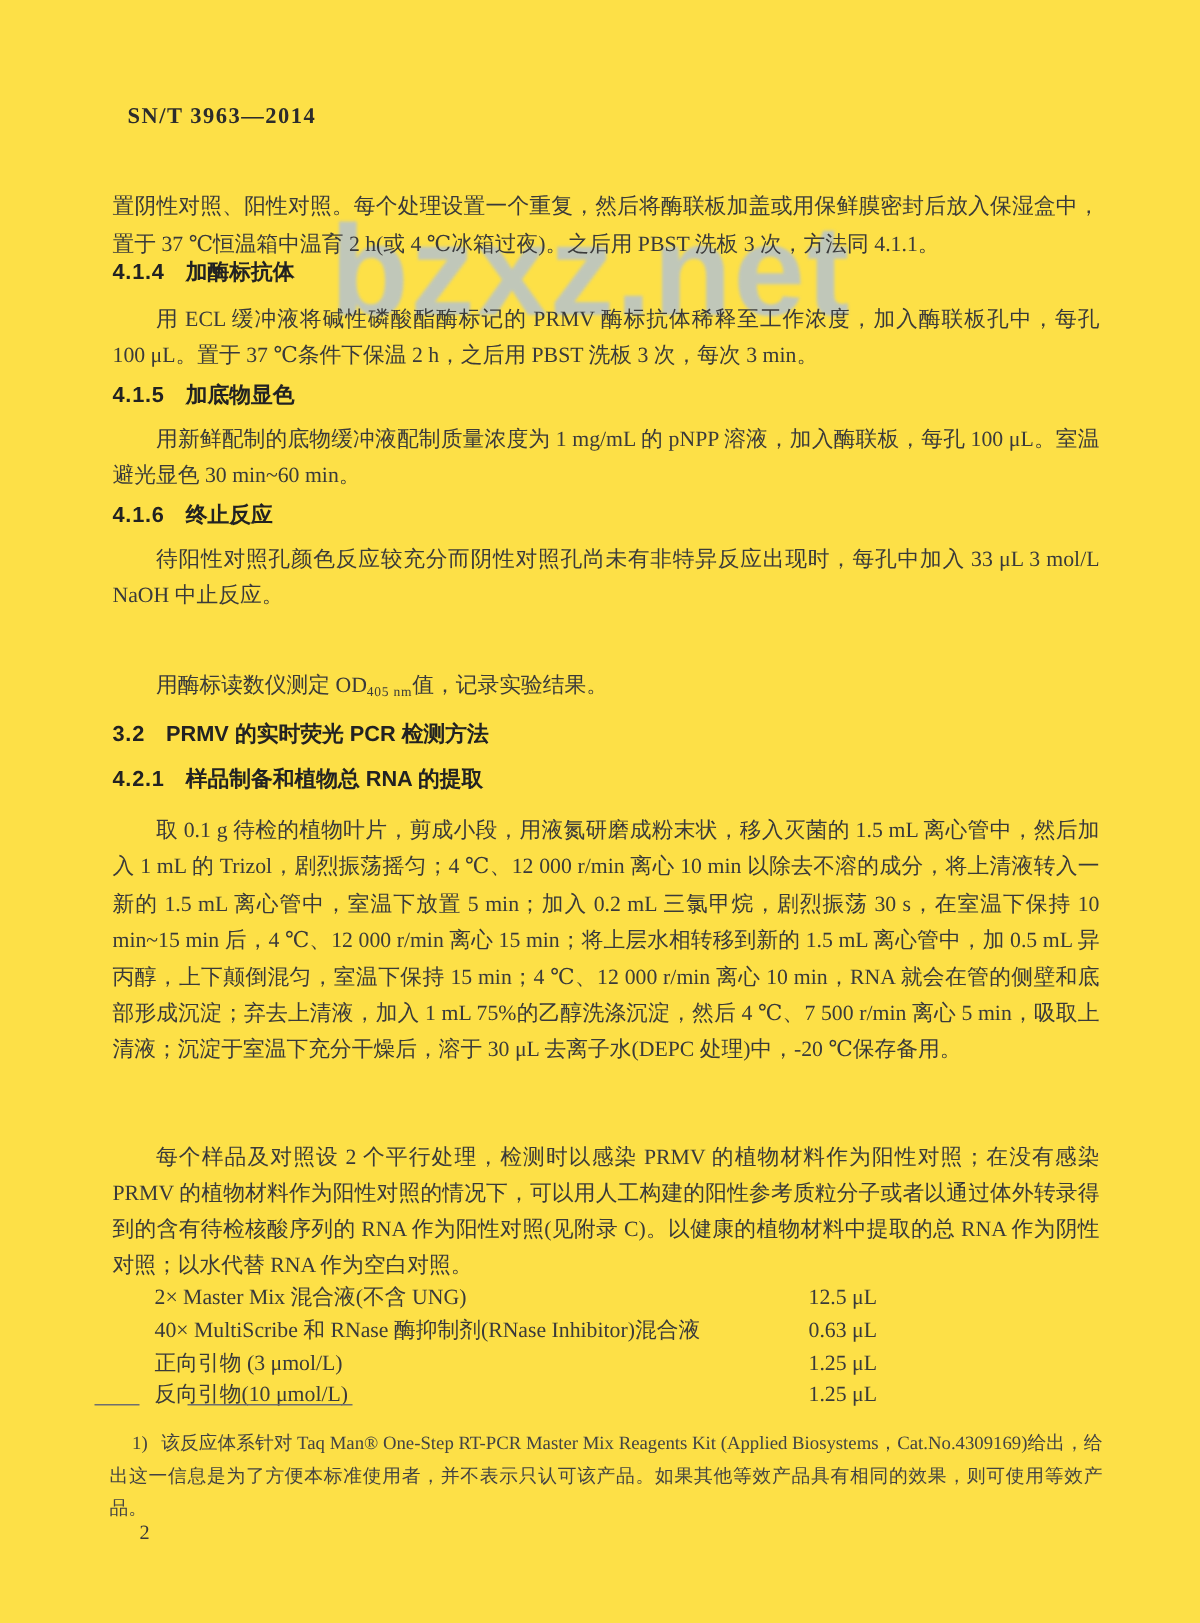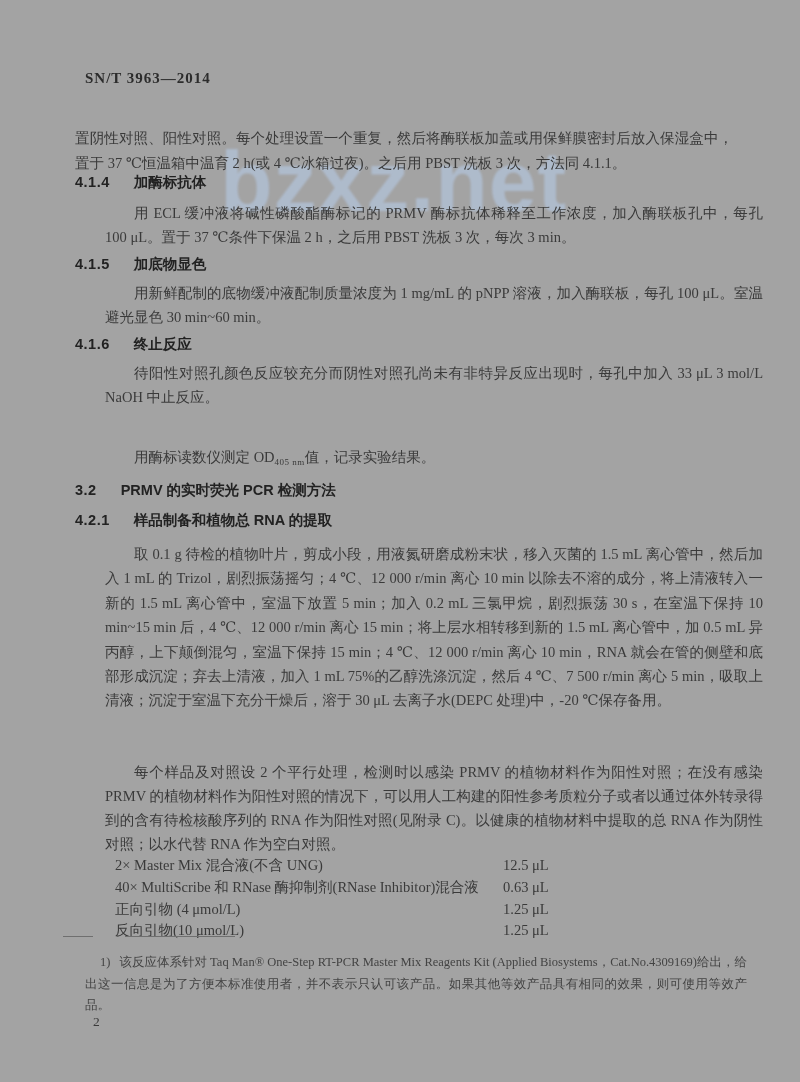--- a/index.html
+++ b/index.html
@@ -1,19 +1,19 @@
 <!DOCTYPE html>
 <html><head>
 <meta charset="utf-8">
 <style>
   html,body { margin:0; padding:0; }
   body { width:800px; height:1082px; background:#ffffff; }
   .page {
     position:relative; width:800px; height:1082px;
-    background:#a3a3a3; overflow:hidden;
+    background:#fde047; overflow:hidden;
     font-family:"Liberation Serif","DejaVu Serif",serif;
     color:#3a3a3a;
   }
   .abs { position:absolute; left:75px; width:658px; }
   .watermark {
     position:absolute; left:220px; top:132px; z-index:0;
     font-family:"Liberation Sans","DejaVu Sans",sans-serif;
     font-weight:700; font-size:86px; letter-spacing:1px;
     color:#b1c1d6; opacity:0.8; filter:blur(1px);
     user-select:none;
@@ -21,38 +21,38 @@
   .layer { position:absolute; inset:0; z-index:1; }
   .stdnum {
     position:absolute; left:85px; top:70px;
     font-size:15px; font-weight:bold; color:#2c2c2c; letter-spacing:1px;
   }
   .para {
     font-size:14.5px; line-height:24px; text-align:justify; color:#3a3a3a;
   }
   .para.lh25 { line-height:25px;margin-top:14px; }
   .para.lh244 { line-height:24.4px; }
-  .ind { text-indent:2em;margin-left:30px; }
+  .ind { text-indent:2em; }
   .hd {
     font-family:"Liberation Sans","DejaVu Sans",sans-serif;
     font-size:14.5px; font-weight:bold; color:#222222; line-height:24px;
   }
-  .hd .hnum { margin-right:24px; letter-spacing:0.5px; }
+  .hd .hnum { margin-right:14px; letter-spacing:0.5px; }
   sub.od { font-size:9px; vertical-align:-3px; letter-spacing:0.5px; }
   sup.fn { font-size:9px; vertical-align:6px; }
   .rrow { position:absolute; left:75px; width:658px; font-size:14.5px; line-height:22px; }
-  .rrow .rname { margin-left:40px; }
-  .rrow .rvol { position:absolute; left:428px; top:0;text-align:right; }
+  .rrow .rname { margin-left:28px; }
+  .rrow .rvol { position:absolute; left:464px; top:0;text-align:right; }
   .divider { position:absolute; top:936px; height:0; border-top:1.5px solid #6f6f6f; }
   .div-a { left:63px; width:30px; }
   .div-b { left:125px; width:110px; }
   .footnote {
     position:absolute; left:73px; top:952px; width:662px;
     font-size:12.5px; line-height:21.5px; text-align:justify;
-    text-indent:1.2em; color:#434343;margin-left:12px;
+    text-indent:1.2em; color:#434343;
   }
   .footnote .fmark { margin-right:9px; }
   .pagenum { position:absolute; left:93px; top:1014px; font-size:13.5px; color:#3a3a3a; }
 </style>
 </head>
 <body>
 
 <div class="page">
 
   <div class="watermark">bzxz.net</div>
@@ -95,21 +95,21 @@
 
     <div class="rrow" style="top:854px">
       <span class="rname">2× Master Mix 混合液(不含 UNG)</span>
       <span class="rvol">12.5 μL</span>
     </div>
     <div class="rrow" style="top:876px">
       <span class="rname">40× MultiScribe 和 RNase 酶抑制剂(RNase Inhibitor)混合液</span>
       <span class="rvol">0.63 μL</span>
     </div>
     <div class="rrow" style="top:898px">
-      <span class="rname">正向引物 (4 μmol/L)</span>
+      <span class="rname">正向引物 (3 μmol/L)</span>
       <span class="rvol">1.25 μL</span>
     </div>
     <div class="rrow" style="top:919px">
       <span class="rname">反向引物(10 μmol/L)</span>
       <span class="rvol">1.25 μL</span>
     </div>
 
     <div class="divider div-a"></div>
     <div class="divider div-b"></div>
 

